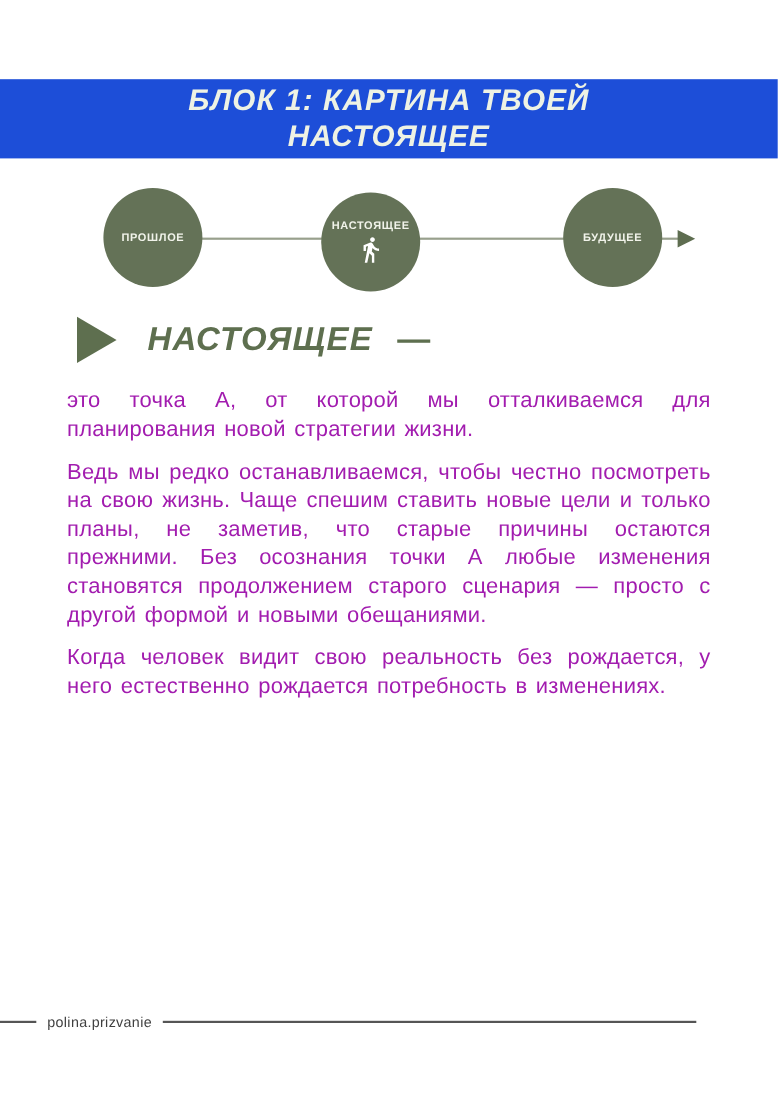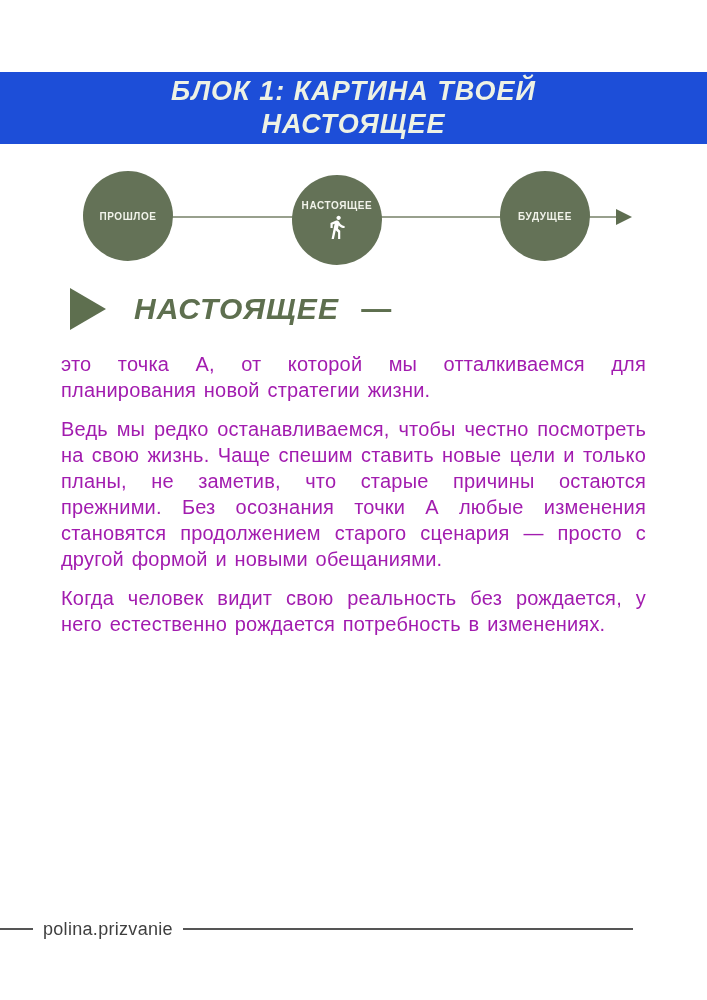--- a/index.html
+++ b/index.html
@@ -50,23 +50,23 @@
     width: 90px; height: 90px;
     border-radius: 50%;
     background: #647257;
     color: #f1f3ea;
     display: flex; flex-direction: column;
     align-items: center; justify-content: center;
     font-size: 10px; font-weight: bold;
     letter-spacing: 0.6px;
     text-align: center;
   }
-  .node-past   { left: 83px;  top: 171px; }
+  .node-past   { left: 94px;  top: 171px; }
   .node-present{ left: 292px; top: 175px; }
-  .node-future { left: 500px; top: 171px; text-align: center; }
+  .node-future { left: 512px; top: 171px; text-align: center; }
   .node-present .walk { margin-top: 3px; height: 26px; }
 
   
   .section-head {
     position: absolute; left: 70px; top: 287px;
     height: 44px;
     display: flex; align-items: center;
   }
   .tri {
     width: 0; height: 0;
@@ -106,21 +106,21 @@
 
   
   .footer {
     position: absolute; left: 0; top: 921px;
     width: 633px; height: 16px;
     display: flex; align-items: center;
   }
   .f-line-short { width: 33px; height: 1.5px; background: #555555; }
   .f-handle {
     margin: 0 10px;
-    font-size: 18px;
+    font-size: 13px;
     color: #3f3f3f;
     letter-spacing: 0.3px;
     white-space: nowrap;
   }
   .f-line-long { flex: 1; height: 1.5px; background: #555555; }
 </style>
 </head>
 <body>
 
 <div class="band">

